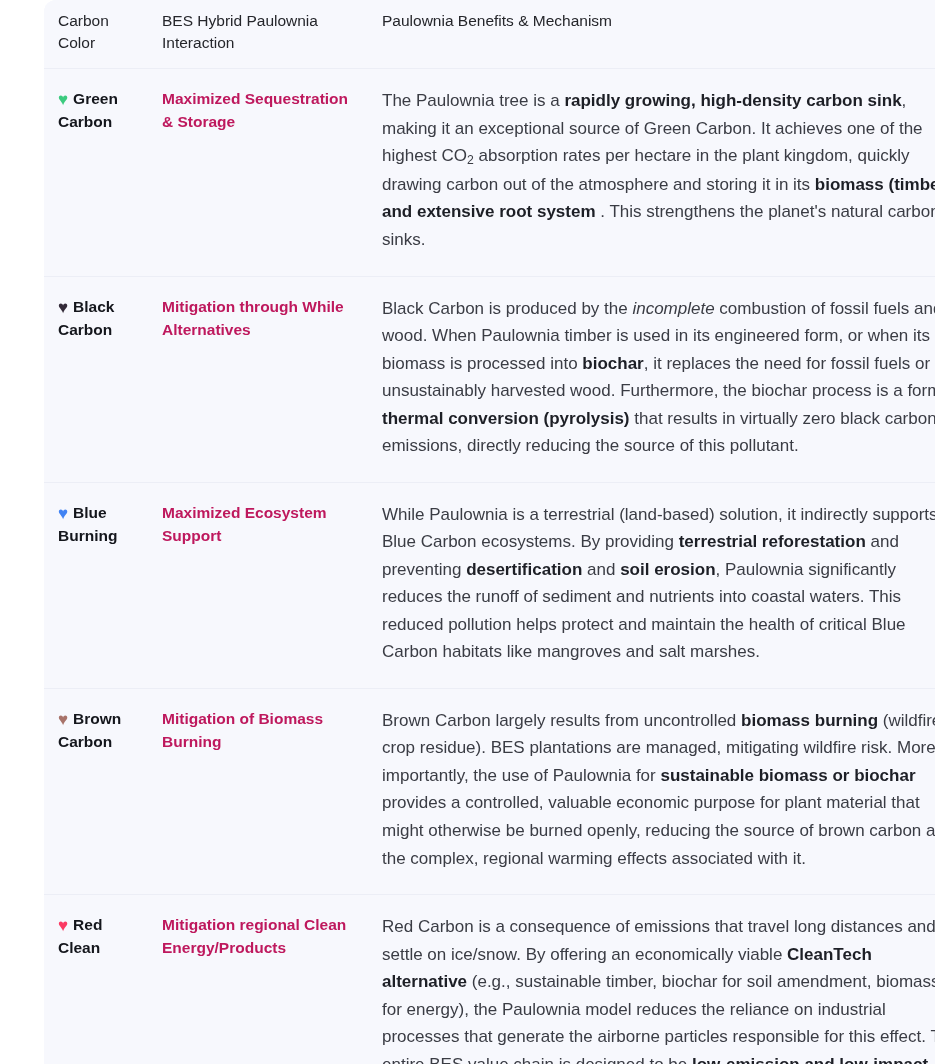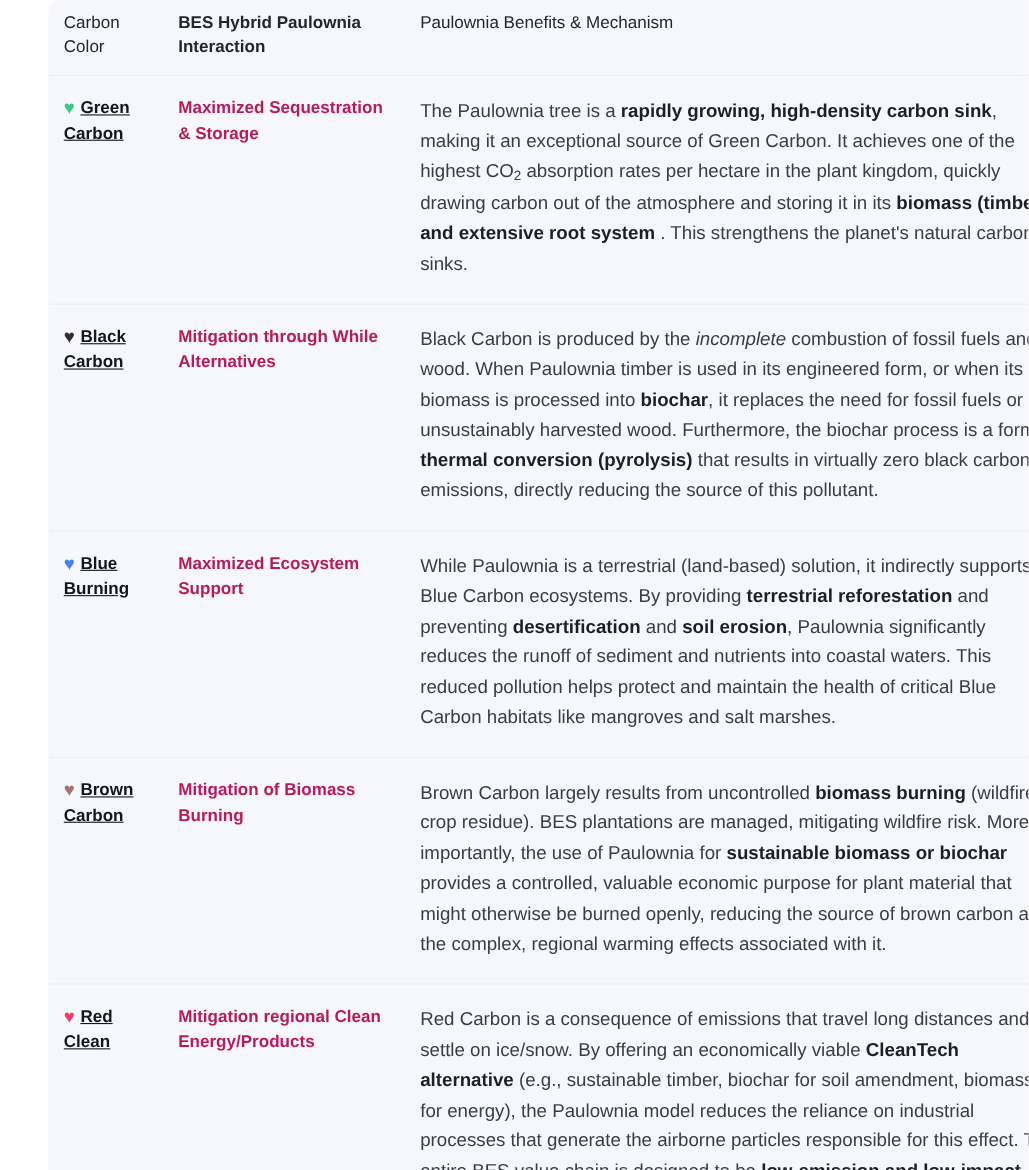--- a/index.html
+++ b/index.html
@@ -40,21 +40,21 @@
     vertical-align: top;
     font-weight: 400;
     font-size: 15.5px;
     line-height: 1.42;
     color: #25262b;
     padding: 10px 14px 14px 14px;
     border-bottom: 1px solid #eceef6;
     background: #f7f8fd;
   }
   thead th.th-color { padding-left: 14px; }
-  thead th.th-inter { padding-left: 0px; font-weight: bold; }
+  thead th.th-inter { padding-left: 0px; }
   thead th.th-desc  { padding-left: 8px; }
 
   tbody td {
     vertical-align: top;
     border-bottom: 1px solid #eceef6;
     background: #f7f8fd;
     font-size: 17px;
     line-height: 1.55;
     color: #33353c;
   }
@@ -87,21 +87,21 @@
     line-height: 1;
     vertical-align: -1px;
     margin-right: 5px;
   }
   .heart-green  { color: #3ccb7f; }
   .heart-black  { color: #332a38; }
   .heart-blue   { color: #4183f4; }
   .heart-brown  { color: #a8736a; }
   .heart-red    { color: #fb3a63; }
 
-  .color-label { display: inline; text-decoration: underline; }
+  .color-label { display: inline; }
 
   td.cell-desc b { font-weight: 700; color: #1d1f26; }
   td.cell-desc i { font-style: italic; }
   td.cell-desc sub { font-size: 0.72em; vertical-align: -0.25em; }
 </style>
 </head>
 <body>
 
 <div class="table-wrap">
   <table class="carbon-table">

